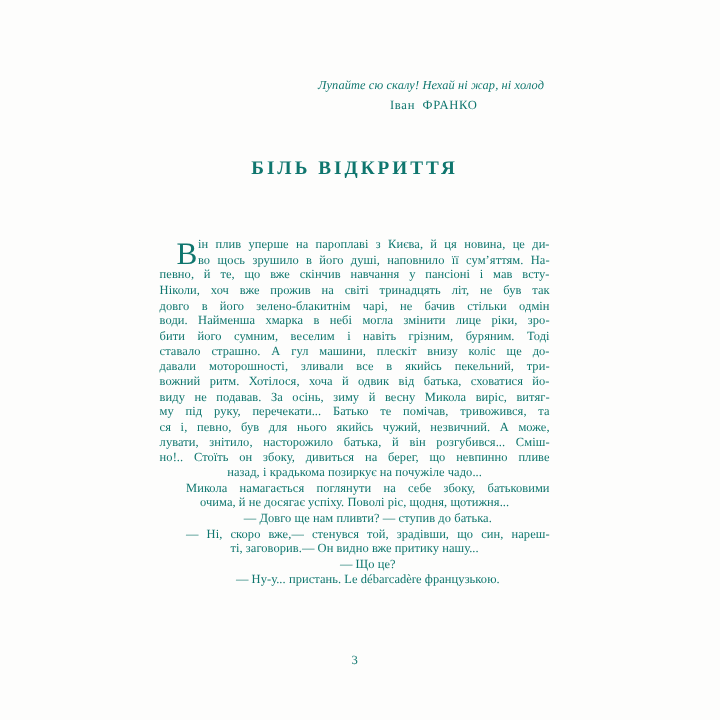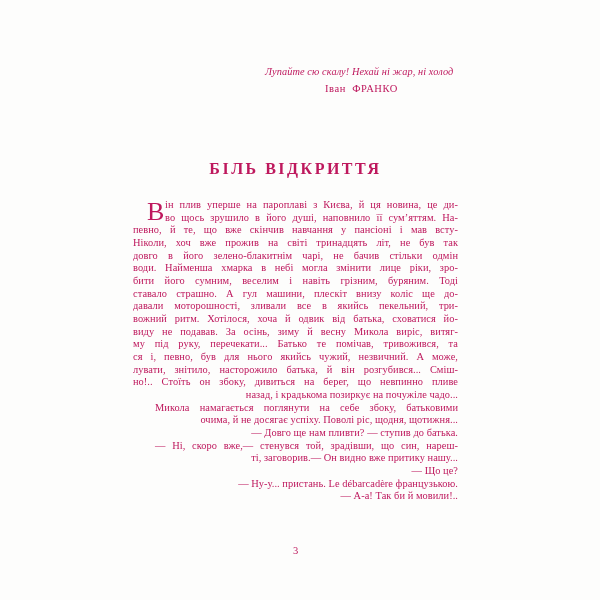--- a/index.html
+++ b/index.html
@@ -28,21 +28,21 @@
   .ep-attr {
     margin-top: 4px;
     font-size: 10.5px;
     text-align: center;
     letter-spacing: 0.6px;
     word-spacing: 3px;
   }
   .title {
     position: absolute;
     left: 133px;
-    top: 160px;
+    top: 132px;
     width: 325px;
     margin: 0;
     text-align: center;
     font-size: 16px;
     font-weight: bold;
     letter-spacing: 2.5px;
     white-space: nowrap;
   }
   .body-block {
     position: absolute;
@@ -55,40 +55,40 @@
     left: 14px;
     top: 0px;
     font-size: 26px;
     line-height: 25px;
     font-weight: normal;
   }
   .bl {
     height: 12.68px;
     line-height: 12.68px;
     font-size: 10.4px;
-    text-align: right;
+    text-align: center;
     letter-spacing: 0.05px;
     overflow: visible;
   }
   .bl.j  { text-align: justify; text-align-last: justify; }
   .bl.drop { padding-left: 32px; }
   .bl.ind  { padding-left: 22px; }
   .pagenum {
     position: absolute;
     left: 133px;
     top: 545px;
     width: 325px;
     text-align: center;
     font-size: 10.5px;
   }
 </style>
 </head>
 <body>
 
-<div class="page" style="background: rgb(253, 253, 252); color: #be185d;">
+<div class="page" style="background: rgb(253, 253, 252); color: #0f766e;">
 
   <div class="epigraph">
     <div class="ep-line">Лупайте сю скалу! Нехай ні жар, ні холод</div>
     <div class="ep-attr">Іван ФРАНКО</div>
   </div>
 
   <h1 class="title">БІЛЬ ВІДКРИТТЯ</h1>
 
   <div class="body-block">
     <span class="dropcap">В</span>
@@ -109,19 +109,18 @@
         <div class="bl j">лувати, знітило, насторожило батька, й він розгубився... Сміш-</div>
         <div class="bl j">но!.. Стоїть он збоку, дивиться на берег, що невпинно пливе</div>
         <div class="bl">назад, і крадькома позиркує на почужіле чадо...</div>
         <div class="bl ind j">Микола намагається поглянути на себе збоку, батьковими</div>
         <div class="bl">очима, й не досягає успіху. Поволі ріс, щодня, щотижня...</div>
         <div class="bl ind">— Довго ще нам пливти? — ступив до батька.</div>
         <div class="bl ind j">— Ні, скоро вже,— стенувся той, зрадівши, що син, нареш-</div>
         <div class="bl">ті, заговорив.— Он видно вже притику нашу...</div>
         <div class="bl ind">— Що це?</div>
         <div class="bl ind">— Ну-у... пристань. Le débarcadère французькою.</div>
-        <div class="bl ind">— А-а! Так би й мовили!..</div>
       </div>
   </div>
 
   <div class="pagenum">3</div>
 
 </div>
 
 </body></html>

